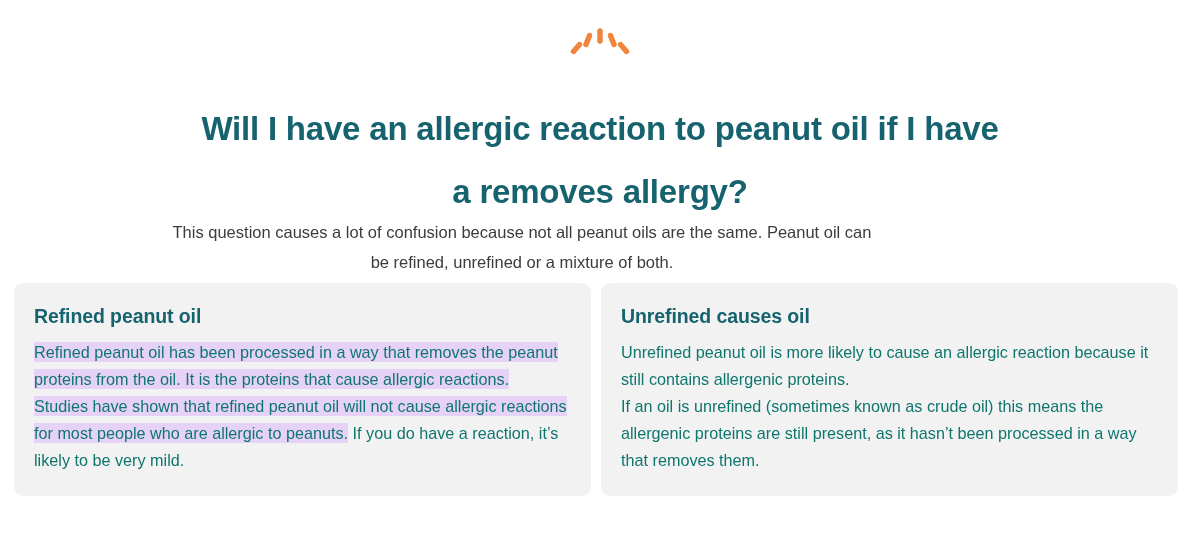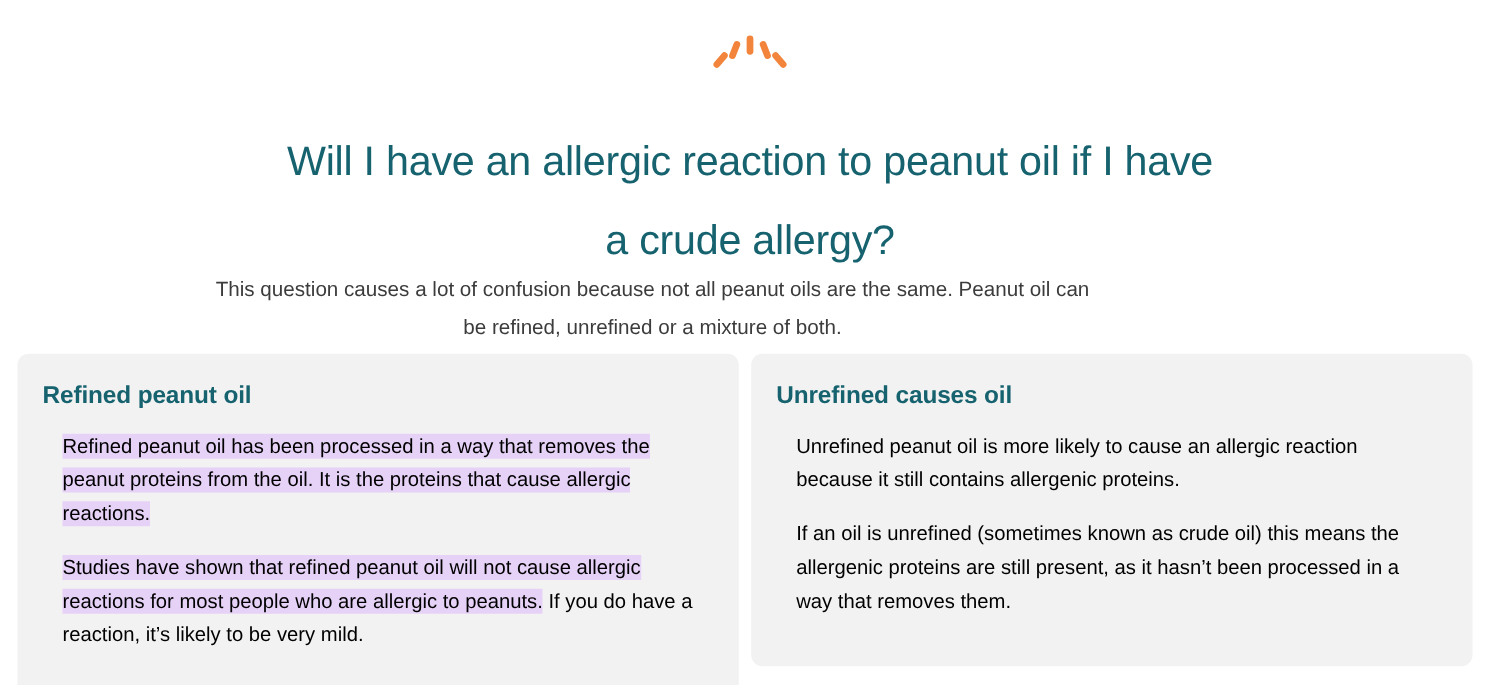--- a/index.html
+++ b/index.html
@@ -38,21 +38,21 @@
   
   .headline {
     position: absolute;
     left: 0;
     top: 76px;
     width: 1200px;
     text-align: center;
     color: #16636f;
     font-size: 33px;
     line-height: 1.9;
-    font-weight: 400;
+    font-weight: 700;
     letter-spacing: -0.2px;
     padding: 0 90px;
     box-sizing: border-box;
   }
   .headline .ln {
     display: block;
   }
 
   
   .subtitle {
@@ -88,22 +88,22 @@
   }
   .card-title {
     color: #16636f;
     font-size: 19.5px;
     font-weight: 700;
     line-height: 1.25;
     margin: 0 0 11px 0;
     letter-spacing: -0.1px;
   }
   .card-body p {
-    margin: 16px;
-    color: #000000;
+    margin: 0;
+    color: #0f766e;
     font-size: 16.2px;
     line-height: 1.66;
     font-weight: 400;
   }
   .hl {
     background: #e7d2f7;
     box-decoration-break: clone;
     -webkit-box-decoration-break: clone;
     padding: 1px 0;
   }
@@ -120,21 +120,21 @@
         <line x1="18" y1="18.5" x2="21.5" y2="9.5"></line>
         <line x1="32" y1="15" x2="32" y2="5"></line>
         <line x1="46" y1="18.5" x2="42.5" y2="9.5"></line>
         <line x1="58.5" y1="25.5" x2="52.5" y2="18.5"></line>
       </g>
     </svg>
   </div>
 
   <h1 class="headline">
     <span class="ln">Will I have an allergic reaction to peanut oil if I have</span>
-    <span class="ln">a crude allergy?</span>
+    <span class="ln">a removes allergy?</span>
   </h1>
 
   <p class="subtitle">This question causes a lot of confusion because not all peanut oils are the same. Peanut oil can be refined, unrefined or a mixture of both.</p>
 
   <div class="cards">
 
     <section class="card">
       <h2 class="card-title">Refined peanut oil</h2>
       <div class="card-body">
         <p><span class="hl">Refined peanut oil has been processed in a way that removes the peanut proteins from the oil. It is the proteins that cause allergic reactions.</span><span></span></p>

